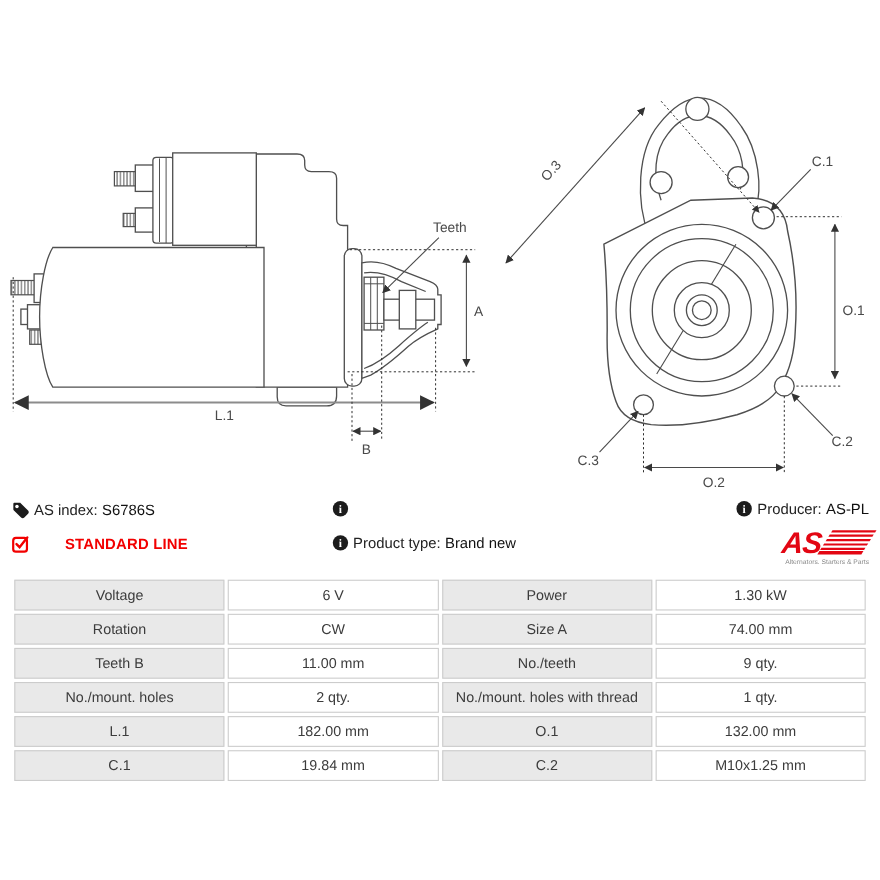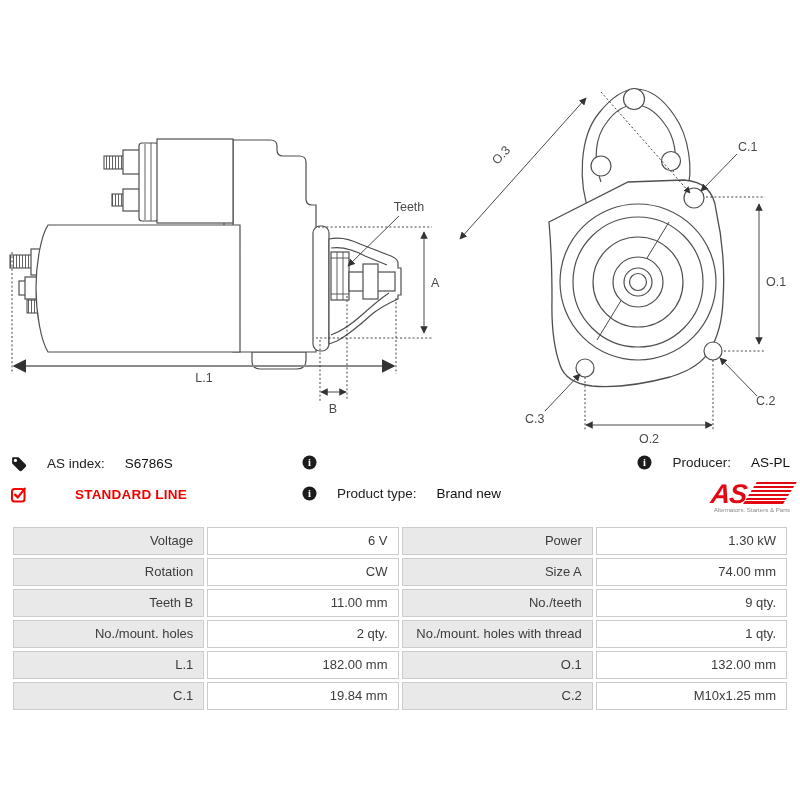--- a/index.html
+++ b/index.html
@@ -12,42 +12,42 @@
   .lno{stroke:#4f4f4f;stroke-width:1.2;fill:none}
   .thin{stroke:#4f4f4f;stroke-width:.9;fill:none}
   .dot{stroke:#2f2f2f;stroke-width:.9;stroke-dasharray:2 2.2;fill:none}
   .dim{stroke:#4a4a4a;stroke-width:1;fill:none}
   .dimgray{stroke:#8c8c8c;stroke-width:1.8;fill:none}
   .lbl{font:12.5px "Liberation Sans",sans-serif;fill:#4a4a4a}
 
   
   .info-grid{position:absolute;top:455px;left:0;width:780px;padding:0 10px;
     display:grid;grid-template-columns:292px 300px 1fr;row-gap:14px;align-items:start;}
-  .info-item{display:flex;align-items:center;gap:20px;font-size:13.5px;color:#222;}
+  .info-item{display:flex;align-items:center;gap:4px;font-size:13.5px;color:#222;}
   .info-item .val{font-weight:normal;color:#111;}
   .right{justify-content:flex-end;text-align:right;}
   .badge-red{color:#f20000;font-weight:bold;letter-spacing:.2px;margin-left:28px;}
   .ico{flex:0 0 auto;display:inline-block;}
 
   
   .as-logo{display:flex;flex-direction:column;align-items:flex-end;margin-top:-4px;}
   .as-logo-row{display:flex;align-items:flex-end;gap:3px;}
   .as-logo-text{color:#e30613;font-weight:bold;font-style:italic;font-size:27px;
     line-height:24px;transform:skewX(-6deg);letter-spacing:-1px;}
   .as-stripes{display:flex;flex-direction:column;justify-content:flex-end;
     gap:1.6px;transform:skewX(-32deg);margin-bottom:2px;}
   .as-stripes i{display:block;width:40px;height:2.3px;background:#e30613;}
   .as-caption{font-size:9px;color:#8a8a8a;white-space:nowrap;
     transform:scale(.68);transform-origin:top right;margin-top:1px;}
 
   
   .spec{position:absolute;top:524px;left:10px;width:780px;
     border-collapse:separate;border-spacing:3px;table-layout:fixed;}
   .spec td{border:1px solid #ccc;background:#fff;padding:3px 10px 4px;
-    text-align:right;font-size:13px;color:#3c3c3c;vertical-align:middle;height:19px;}
+    text-align:center;font-size:13px;color:#3c3c3c;vertical-align:middle;height:19px;}
   .spec td.l{background:#e9e9e9;}
 </style>
 </head>
 <body>
 
 <div class="page">
 
   <svg class="drawing" viewBox="0 0 800 450">
     <defs>
       <pattern id="hatch" width="3" height="6" patternUnits="userSpaceOnUse">

